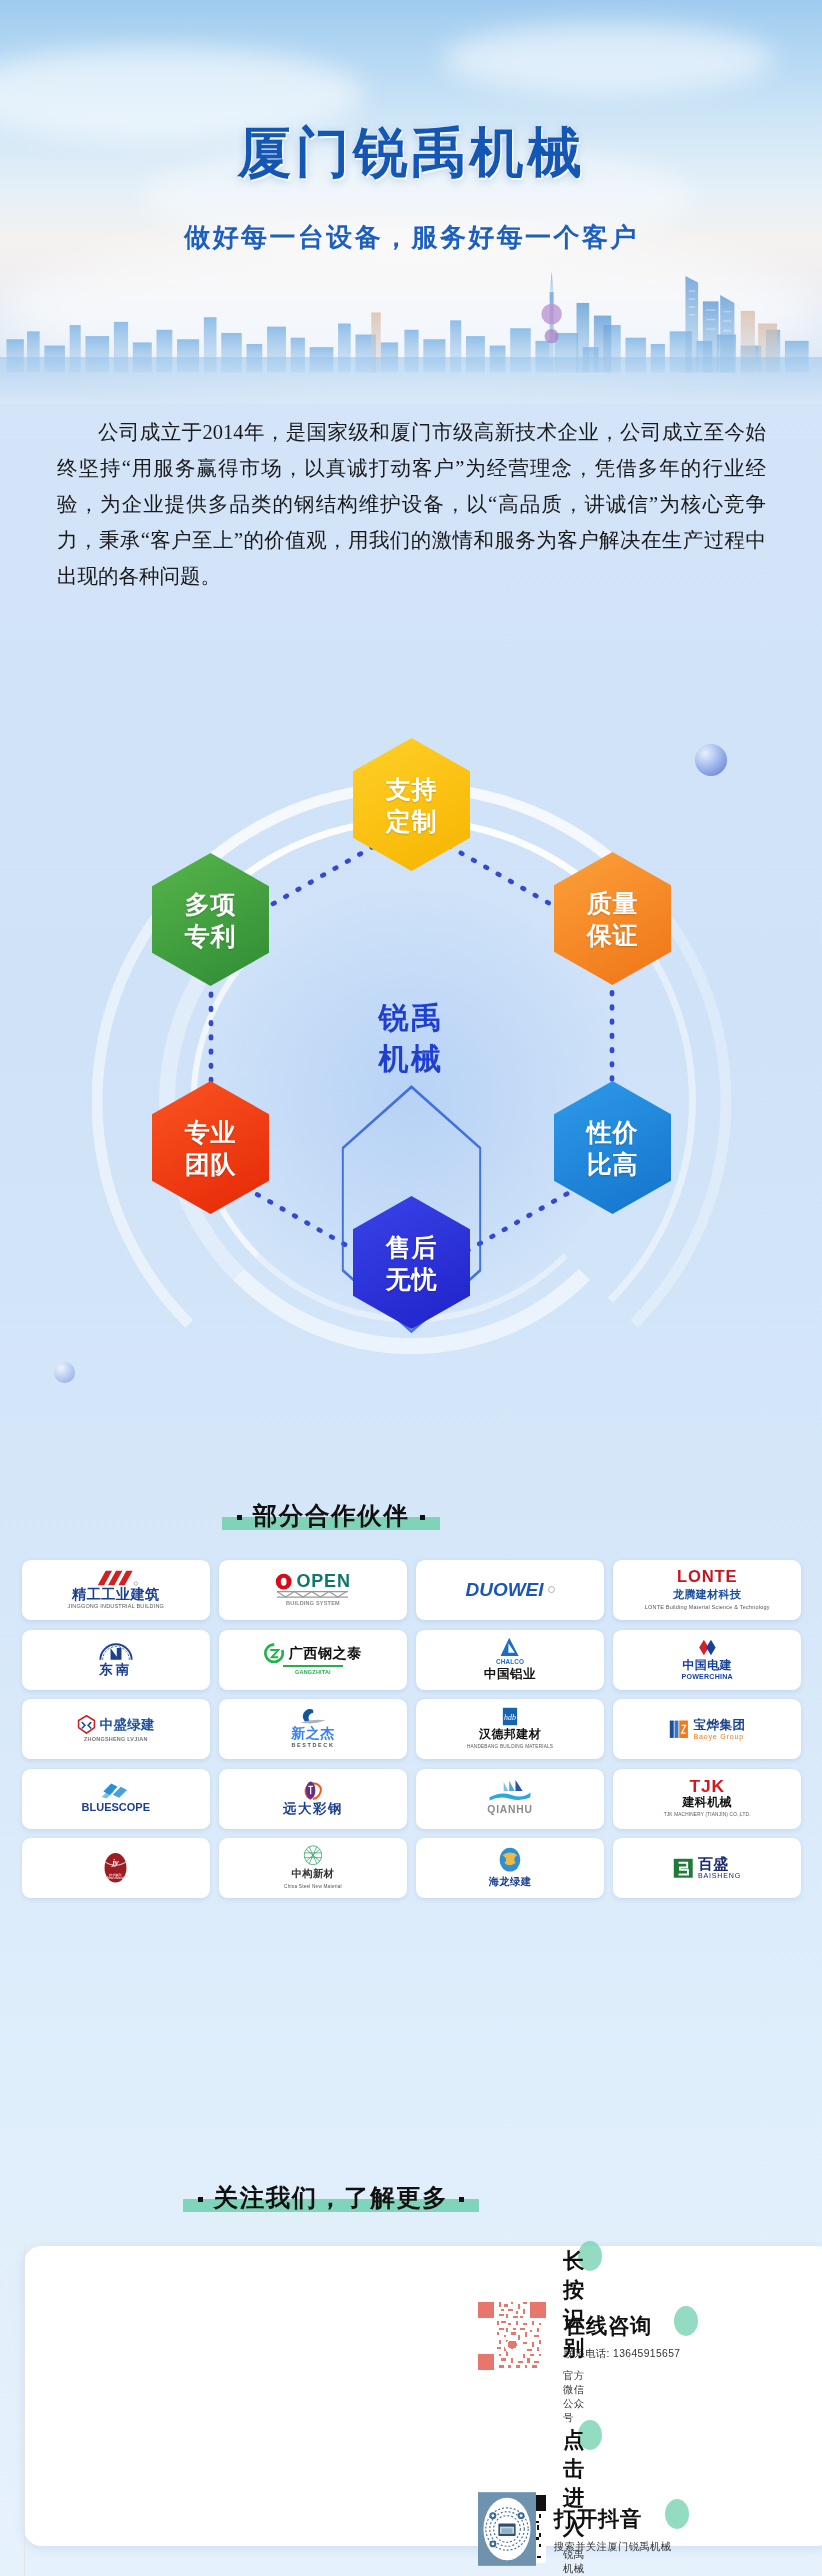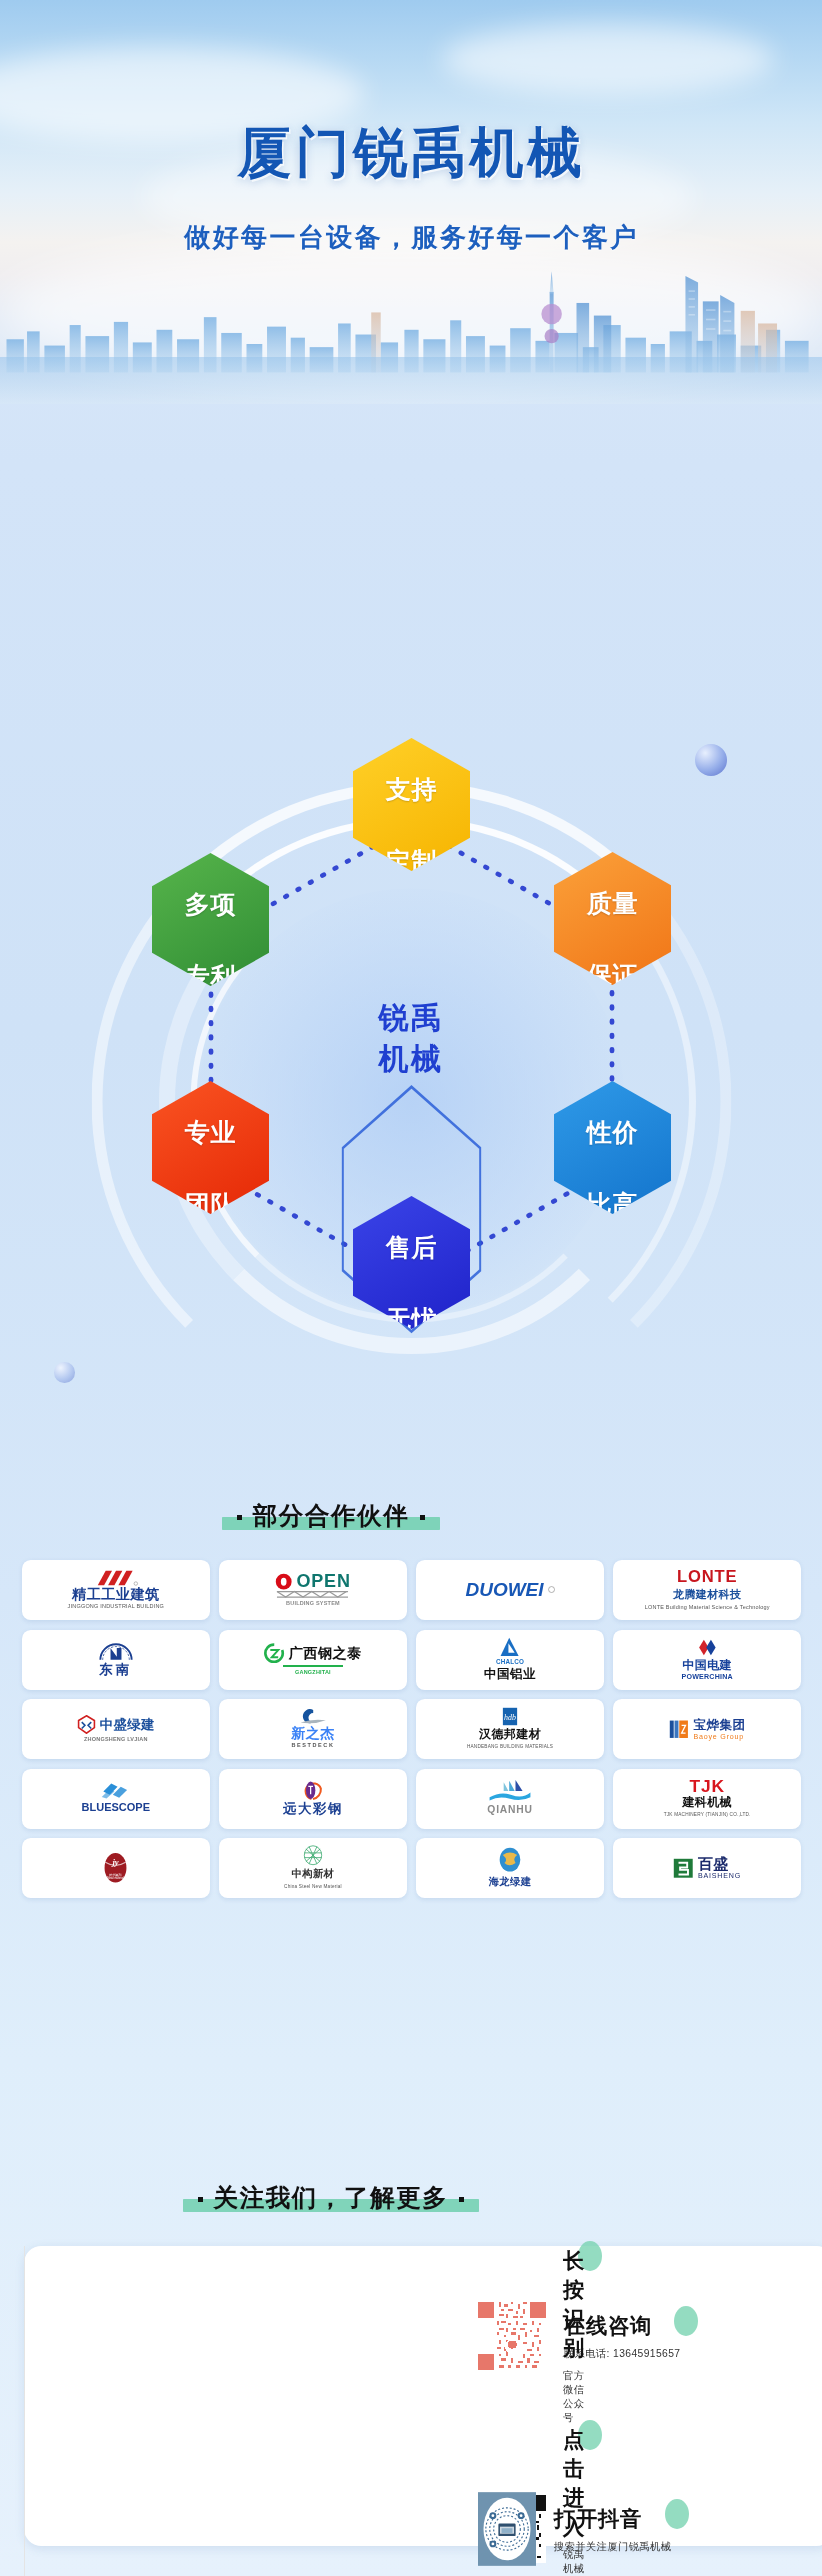--- a/index.html
+++ b/index.html
@@ -55,21 +55,21 @@
   .glow { position:absolute; left:50%; top:50%; transform:translate(-50%,-50%);
     width:426px; height:426px; border-radius:50%;
     background:radial-gradient(circle,rgba(175,205,245,.75) 0%,rgba(190,215,248,.35) 55%,rgba(205,228,250,0) 75%); }
   .hexsvg { position:absolute; left:0; top:0; width:823px; height:742px; }
 
   .hex { position:absolute; width:117px; height:133px; display:flex; flex-direction:column;
     align-items:center; justify-content:center; color:#fff; font-size:25px; font-weight:bold;
     line-height:32px; letter-spacing:0.8px;
     clip-path:polygon(50% 0%,100% 25%,100% 75%,50% 100%,0% 75%,0% 25%);
     filter:drop-shadow(2.4px 4px 4.7px rgba(40,70,130,.3)); text-shadow:0 0.8px 1.6px rgba(0,0,0,.18); }
-  .hex span { display:block;margin-top:40px; }
+  .hex span { display:block; }
   .hex-top    { left:353px; top:8px;  background:linear-gradient(150deg,#ffd028,#f6b400); }
   .hex-tr     { left:554px; top:122px; background:linear-gradient(150deg,#fba13a,#f07416); }
   .hex-br     { left:554px; top:351px; background:linear-gradient(150deg,#2f9ae8,#1374cc); }
   .hex-bottom { left:353px; top:466px; background:linear-gradient(150deg,#3a44e8,#1f22c9); }
   .hex-bl     { left:152px; top:351px; background:linear-gradient(150deg,#fa5422,#e52806); }
   .hex-tl     { left:152px; top:123px; background:linear-gradient(150deg,#57b54b,#2f8c34); }
 
   .hex-center { position:absolute; left:332px; top:237px; width:158px; height:142px;
     display:flex; flex-direction:column; align-items:center; justify-content:center;
     color:#1f3fd0; font-size:30px; font-weight:bold; line-height:41px; letter-spacing:2.4px; }
@@ -215,20 +215,23 @@
             <rect x="916" y="96" width="10" height="2"></rect>
         </g>
       </svg>
       <div class="water"></div>
     </div>
 
     <div class="hero-title">厦门锐禹机械</div>
     <div class="hero-sub">做好每一台设备，服务好每一个客户</div>
   </div>
 
+  <div class="desc">
+    <p>公司成立于2014年，是国家级和厦门市级高新技术企业，公司成立至今始终坚持“用服务赢得市场，以真诚打动客户”为经营理念，凭借多年的行业经验，为企业提供多品类的钢结构维护设备，以“高品质，讲诚信”为核心竞争力，秉承“客户至上”的价值观，用我们的激情和服务为客户解决在生产过程中出现的各种问题。</p>
+  </div>
 
   <div class="hexwrap">
     <div class="rings">
       <div class="glow"></div>
       <div class="ring r1"></div>
       <div class="ring r2"></div>
       <div class="ring r3"></div>
       <div class="ring r4"></div>
     </div>
 

